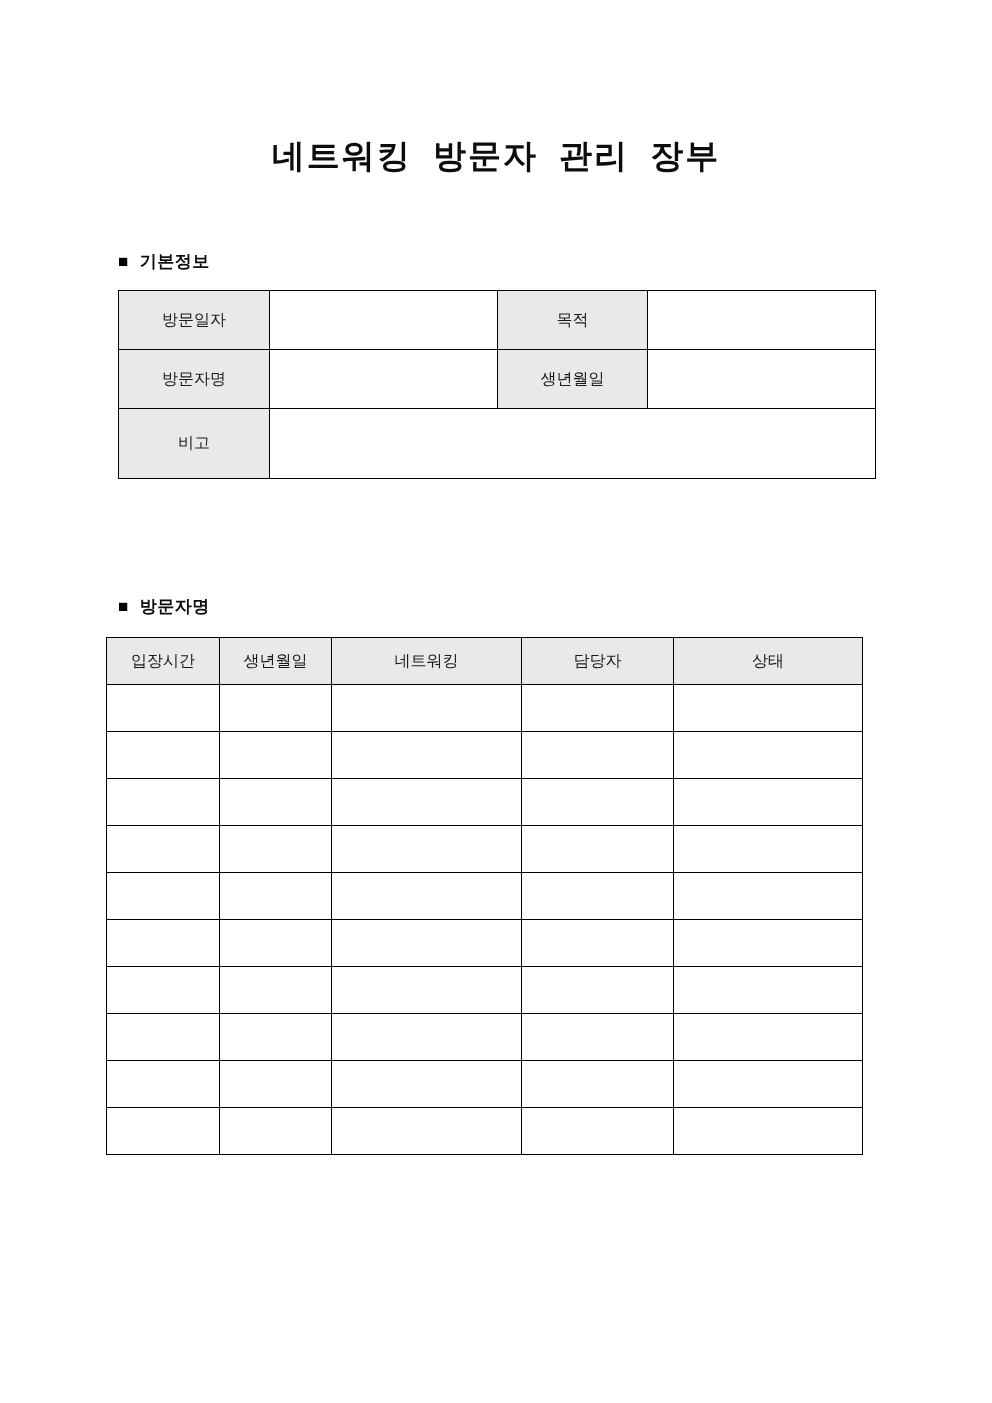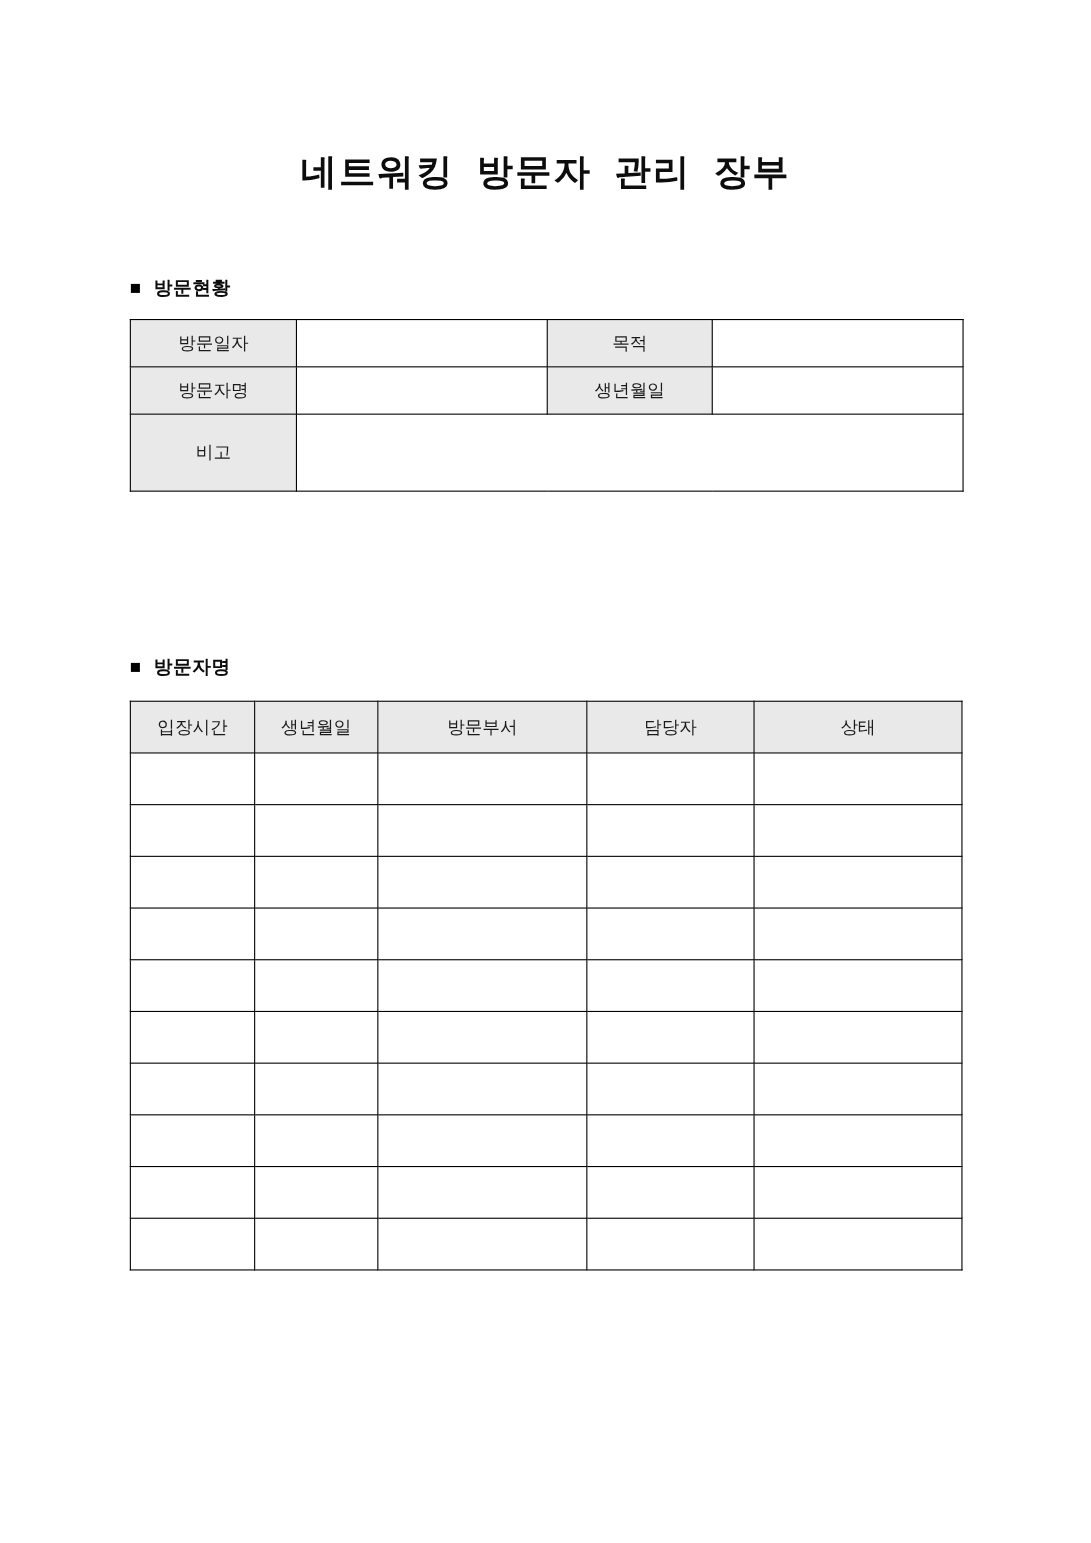--- a/index.html
+++ b/index.html
@@ -1,20 +1,20 @@
 <!DOCTYPE html>
 <html style="--label-cell-bg: #e9e9e9; --border: #000000; --text: #1a1a1a;"><head>
 <meta charset="utf-8">
 <style>
   html,body{margin:0;padding:0;background:#ffffff;}
   .page{
     position:relative;
     width:992px;height:1403px;
     background:#ffffff;
-    font-family:Liberation Serif, serif;
+    font-family:Liberation Sans, sans-serif;
     color:var(--text,#1a1a1a);
     overflow:hidden;
   }
   .doc-title{
     position:absolute;top:134px;left:0;width:992px;
     text-align:center;
     font-size:33px;font-weight:bold;
     letter-spacing:2px;word-spacing:10px;
     color:#0d0d0d;
   }
@@ -44,37 +44,37 @@
     vertical-align:middle;
     overflow:hidden;
     white-space:nowrap;
   }
   .label-cell, th{
     background:var(--label-cell-bg,#e9e9e9);
   }
   .value-cell{background:#ffffff;}
 
   #basic-table{top:290px;left:118px;width:757px;}
-  #basic-table tr.info-row{height:43px;}
+  #basic-table tr.info-row{height:59px;}
   #basic-table tr.remarks-row{height:70px;margin-left:21px;}
 
-  #visit-table{top:637px;left:118px;width:756px;padding-left:18px;}
+  #visit-table{top:637px;left:106px;width:756px;padding-left:18px;}
   #visit-table thead tr{height:47px;}
   #visit-table tbody tr{height:47px;}
 </style>
 </head>
 <body>
 
 <div class="page">
 
   <div class="doc-title">네트워킹 방문자 관리 장부</div>
 
   <div class="section-header" id="section-basic">
     <span class="marker">■</span>
-    <span>방문현황</span>
+    <span>기본정보</span>
   </div>
 
   <table id="basic-table">
     <colgroup>
       <col style="width:151px">
         <col style="width:228px">
         <col style="width:150px">
         <col style="width:228px">
     </colgroup>
     <tbody>
@@ -107,21 +107,21 @@
       <col style="width:113px">
         <col style="width:112px">
         <col style="width:190px">
         <col style="width:152px">
         <col style="width:189px">
     </colgroup>
     <thead>
       <tr>
         <th>입장시간</th>
         <th>생년월일</th>
-        <th>방문부서</th>
+        <th>네트워킹</th>
         <th>담당자</th>
         <th>상태</th>
       </tr>
     </thead>
     <tbody>
         <tr>
           <td class="value-cell"></td>
           <td class="value-cell"></td>
           <td class="value-cell"></td>
           <td class="value-cell"></td>

